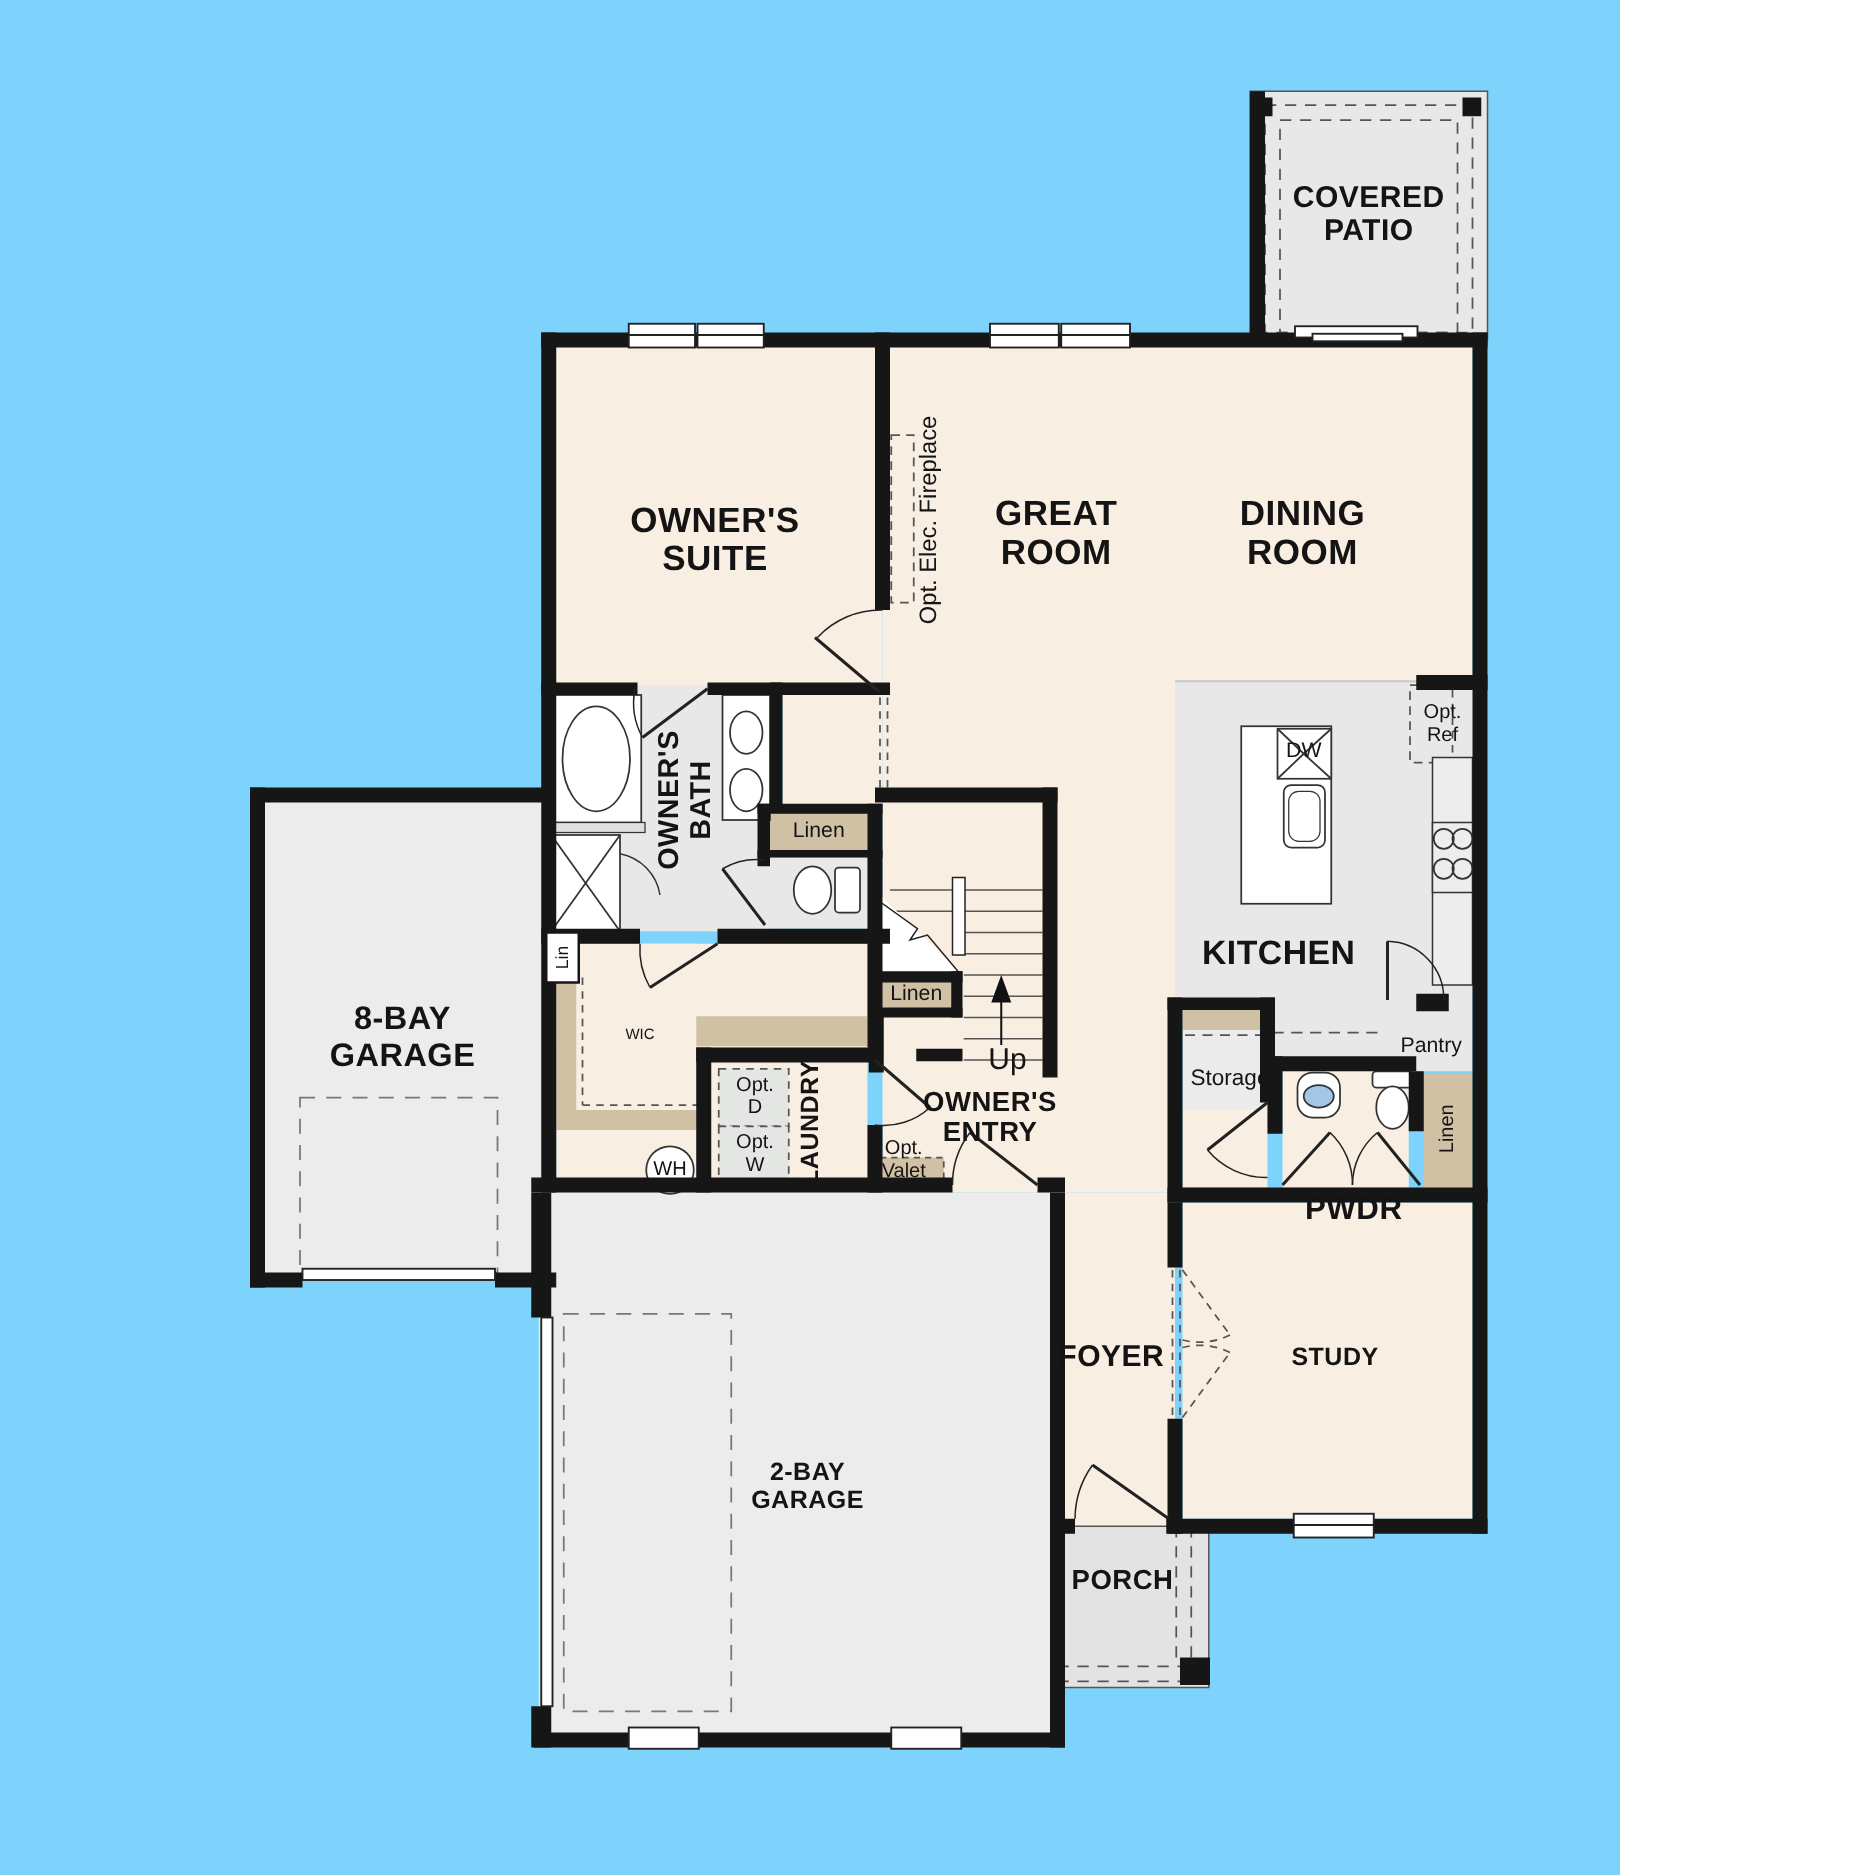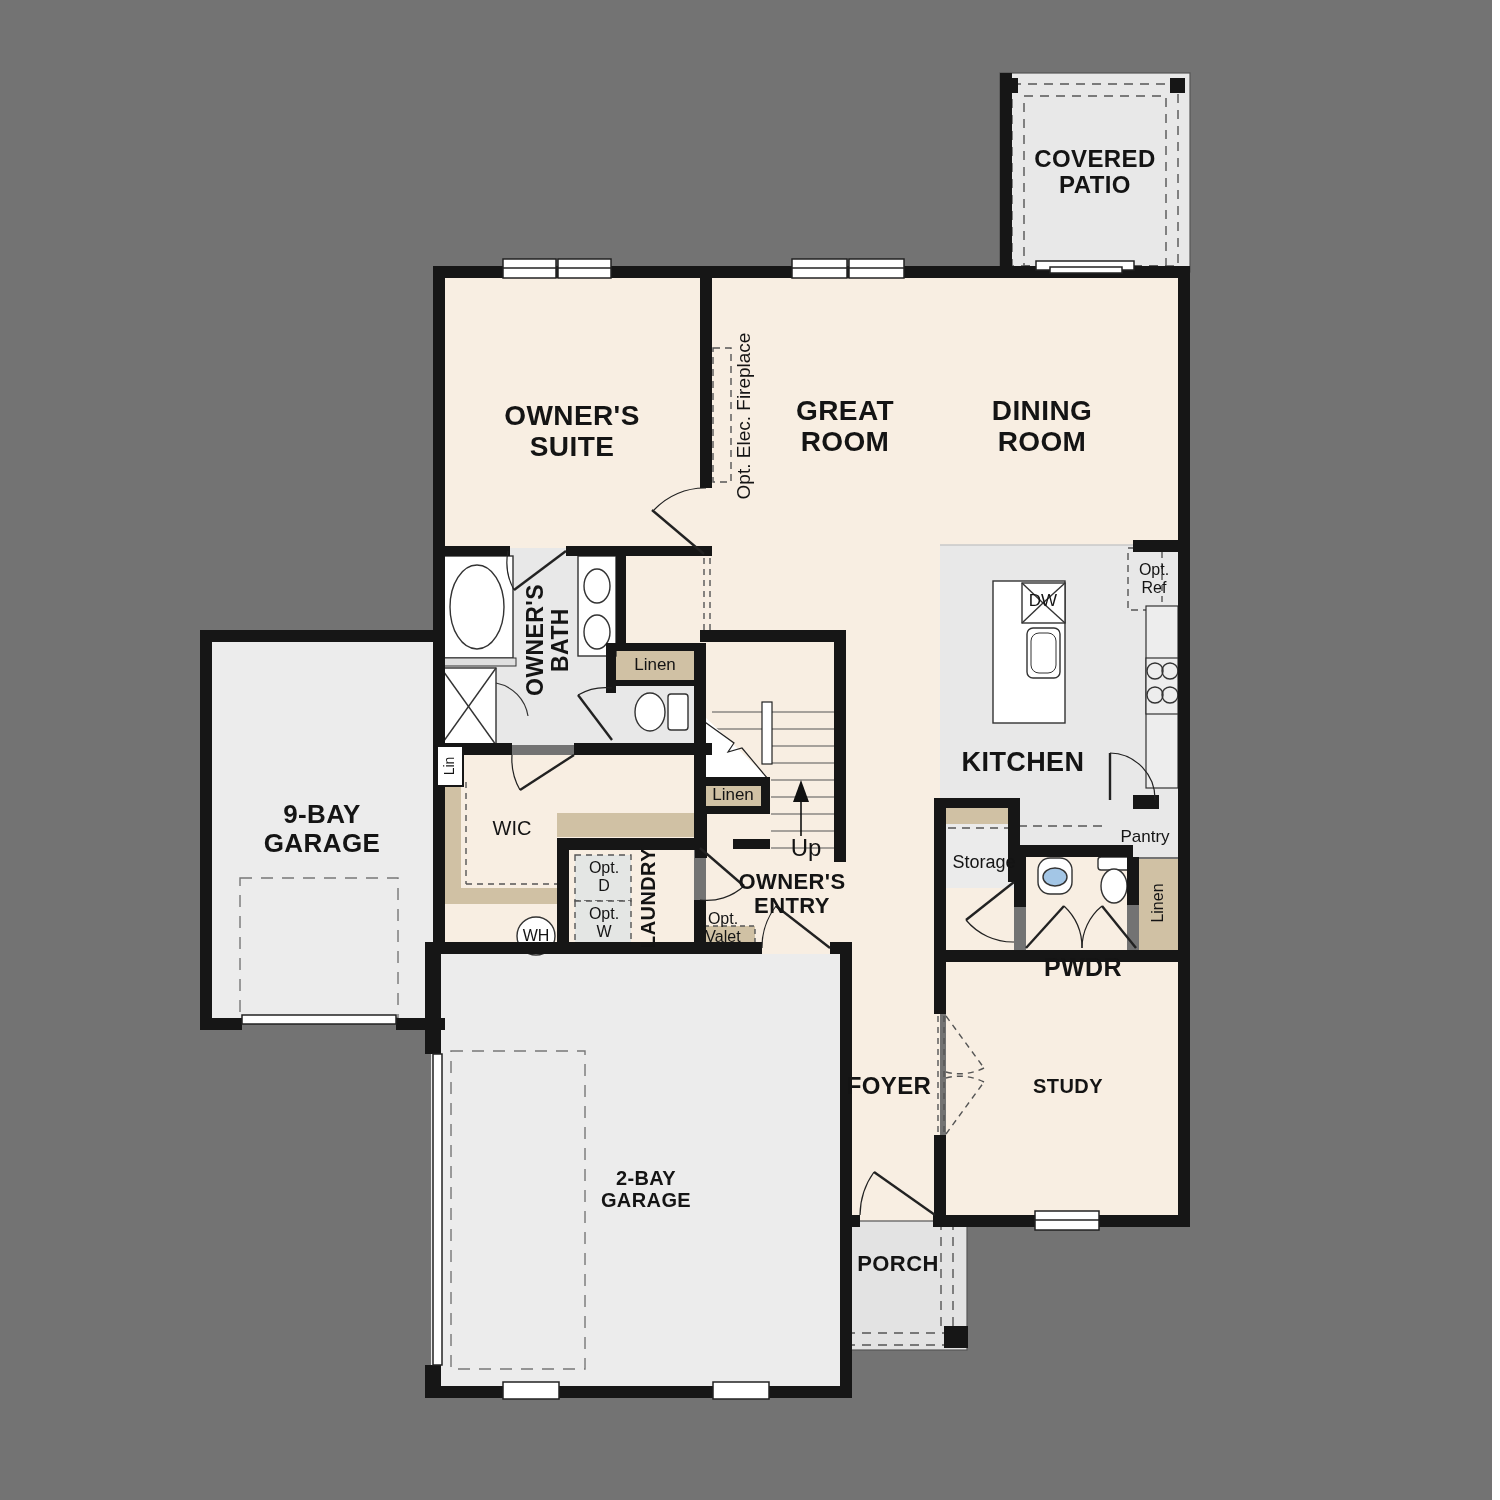--- a/index.html
+++ b/index.html
@@ -1,16 +1,16 @@
 <!DOCTYPE html>
 <html><head>
 <meta charset="utf-8">
 <style>
   html,body{margin:0;padding:0;background:#ffffff;}
-  #canvas{position:relative;width:1492px;height:1500px;background:#737373;overflow:hidden;
+  #canvas{position:relative;width:1296px;height:1500px;background:#7dd3fc;overflow:hidden;
           font-family:"Liberation Sans",sans-serif;}
   #plan-svg{position:absolute;left:0;top:0;}
   .lbl{position:absolute;transform:translate(-50%,-50%);white-space:pre-line;text-align:center;
        font-weight:bold;color:#141414;line-height:1.1;letter-spacing:.4px;}
   .n{font-weight:normal;letter-spacing:0;}
   .v{transform:translate(-50%,-50%) rotate(-90deg);}
 </style>
 </head>
 <body>
 
@@ -248,33 +248,33 @@
 ROOM</div>
 <div class="lbl" style="left:1042px;top:427px;font-size:28px">DINING
 ROOM</div>
 <div class="lbl" style="left:1023px;top:763px;font-size:27px">KITCHEN</div>
 <div class="lbl v" style="left:548px;top:640px;font-size:23px">OWNER'S
 BATH</div>
 <div class="lbl n v" style="left:744px;top:416px;font-size:19px">Opt. Elec. Fireplace</div>
 <div class="lbl n" style="left:655px;top:665px;font-size:17px">Linen</div>
 <div class="lbl n" style="left:733px;top:795px;font-size:17px">Linen</div>
 <div class="lbl n v" style="left:450px;top:766px;font-size:14px">Lin</div>
-<div class="lbl n" style="left:512px;top:828px;font-size:20px">WIC</div>
+<div class="lbl n" style="left:512px;top:828px;font-size:12px">WIC</div>
 <div class="lbl v" style="left:648px;top:898px;font-size:20px">LAUNDRY</div>
 <div class="lbl n" style="left:604px;top:877px;font-size:16px">Opt.
 D</div>
 <div class="lbl n" style="left:604px;top:923px;font-size:16px">Opt.
 W</div>
 <div class="lbl n" style="left:536px;top:936px;font-size:16px">WH</div>
 <div class="lbl" style="left:792px;top:894px;font-size:22px">OWNER'S
 ENTRY</div>
 <div class="lbl n" style="left:723px;top:928px;font-size:16px">Opt.
 Valet</div>
 <div class="lbl n" style="left:806px;top:848px;font-size:24px">Up</div>
-<div class="lbl" style="left:322px;top:829px;font-size:26px">9-BAY
+<div class="lbl" style="left:322px;top:829px;font-size:26px">8-BAY
 GARAGE</div>
 <div class="lbl" style="left:646px;top:1189px;font-size:20px">2-BAY
 GARAGE</div>
 <div class="lbl n" style="left:984px;top:863px;font-size:18px">Storage</div>
 <div class="lbl n" style="left:1145px;top:837px;font-size:17px">Pantry</div>
 <div class="lbl" style="left:1083px;top:968px;font-size:25px">PWDR</div>
 <div class="lbl n v" style="left:1158px;top:903px;font-size:16px">Linen</div>
 <div class="lbl" style="left:889px;top:1086px;font-size:24px">FOYER</div>
 <div class="lbl" style="left:1068px;top:1086px;font-size:20px">STUDY</div>
 <div class="lbl" style="left:898px;top:1264px;font-size:22px">PORCH</div>

